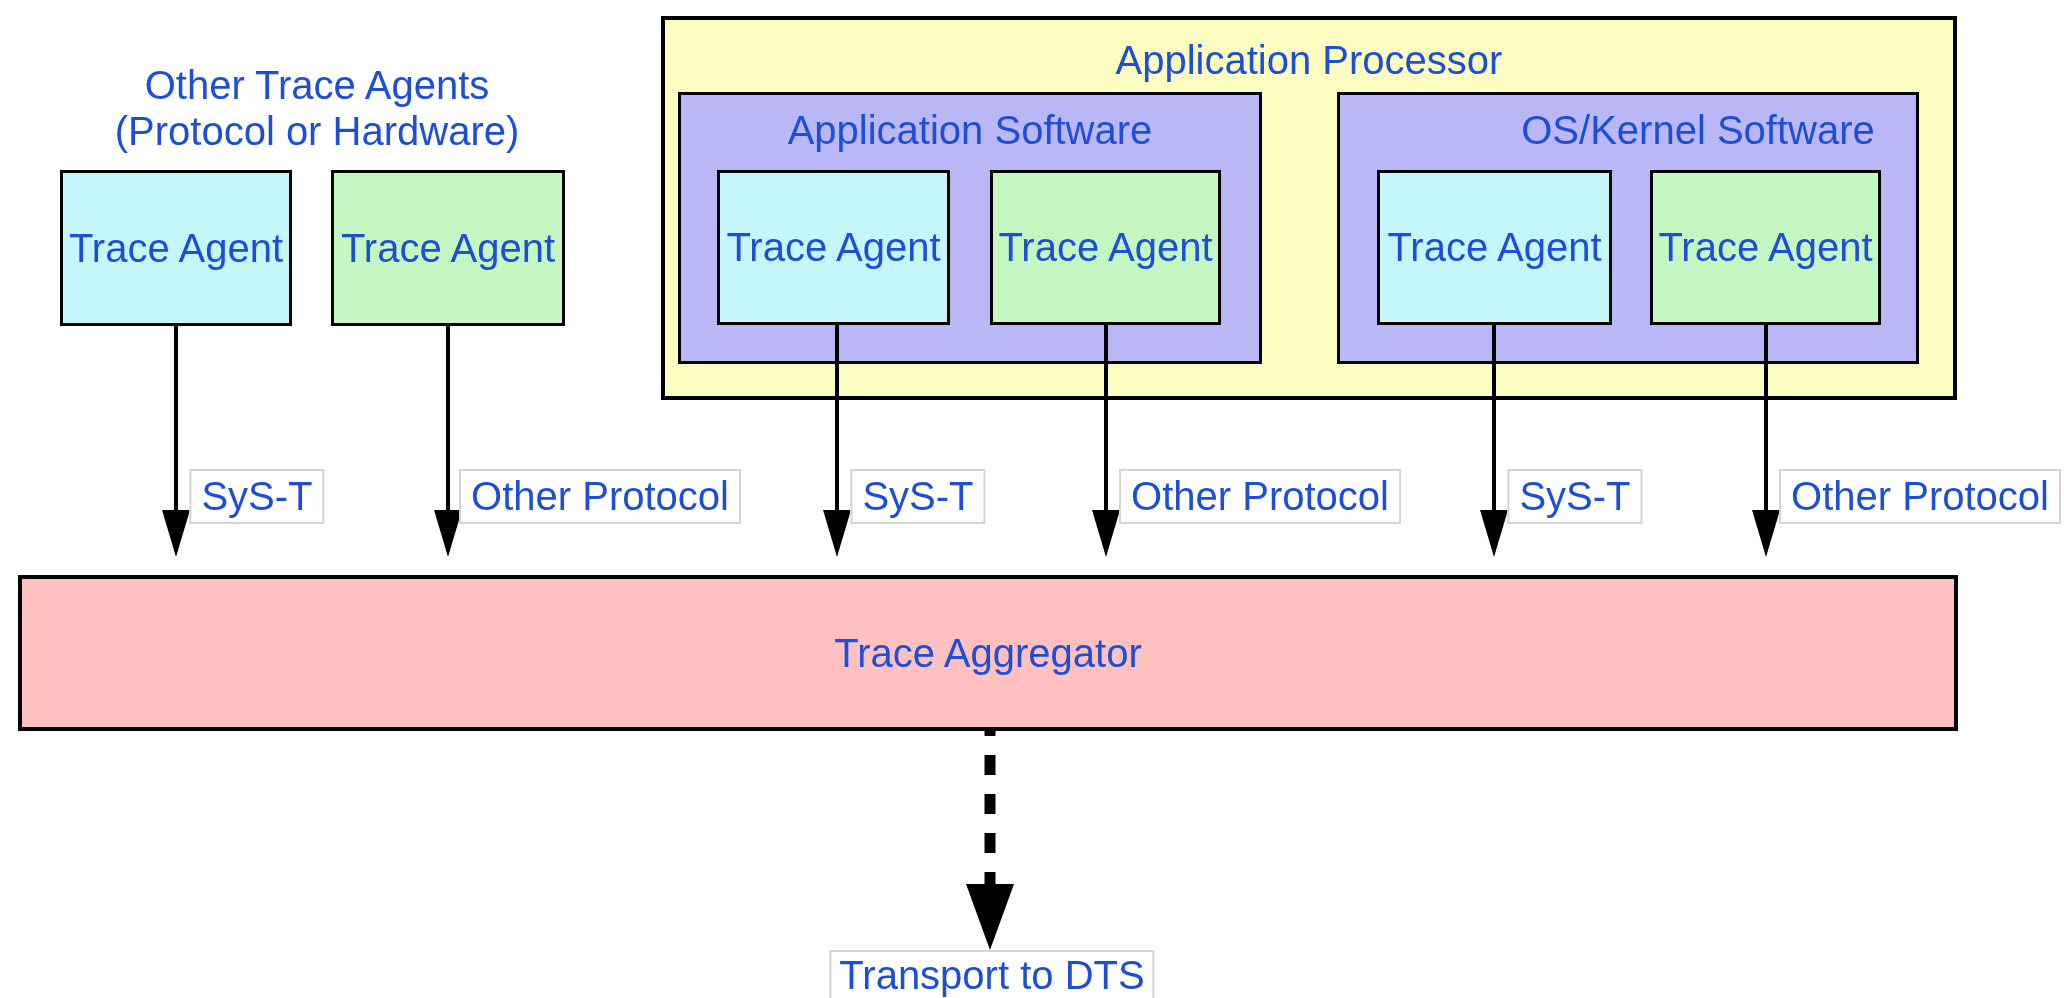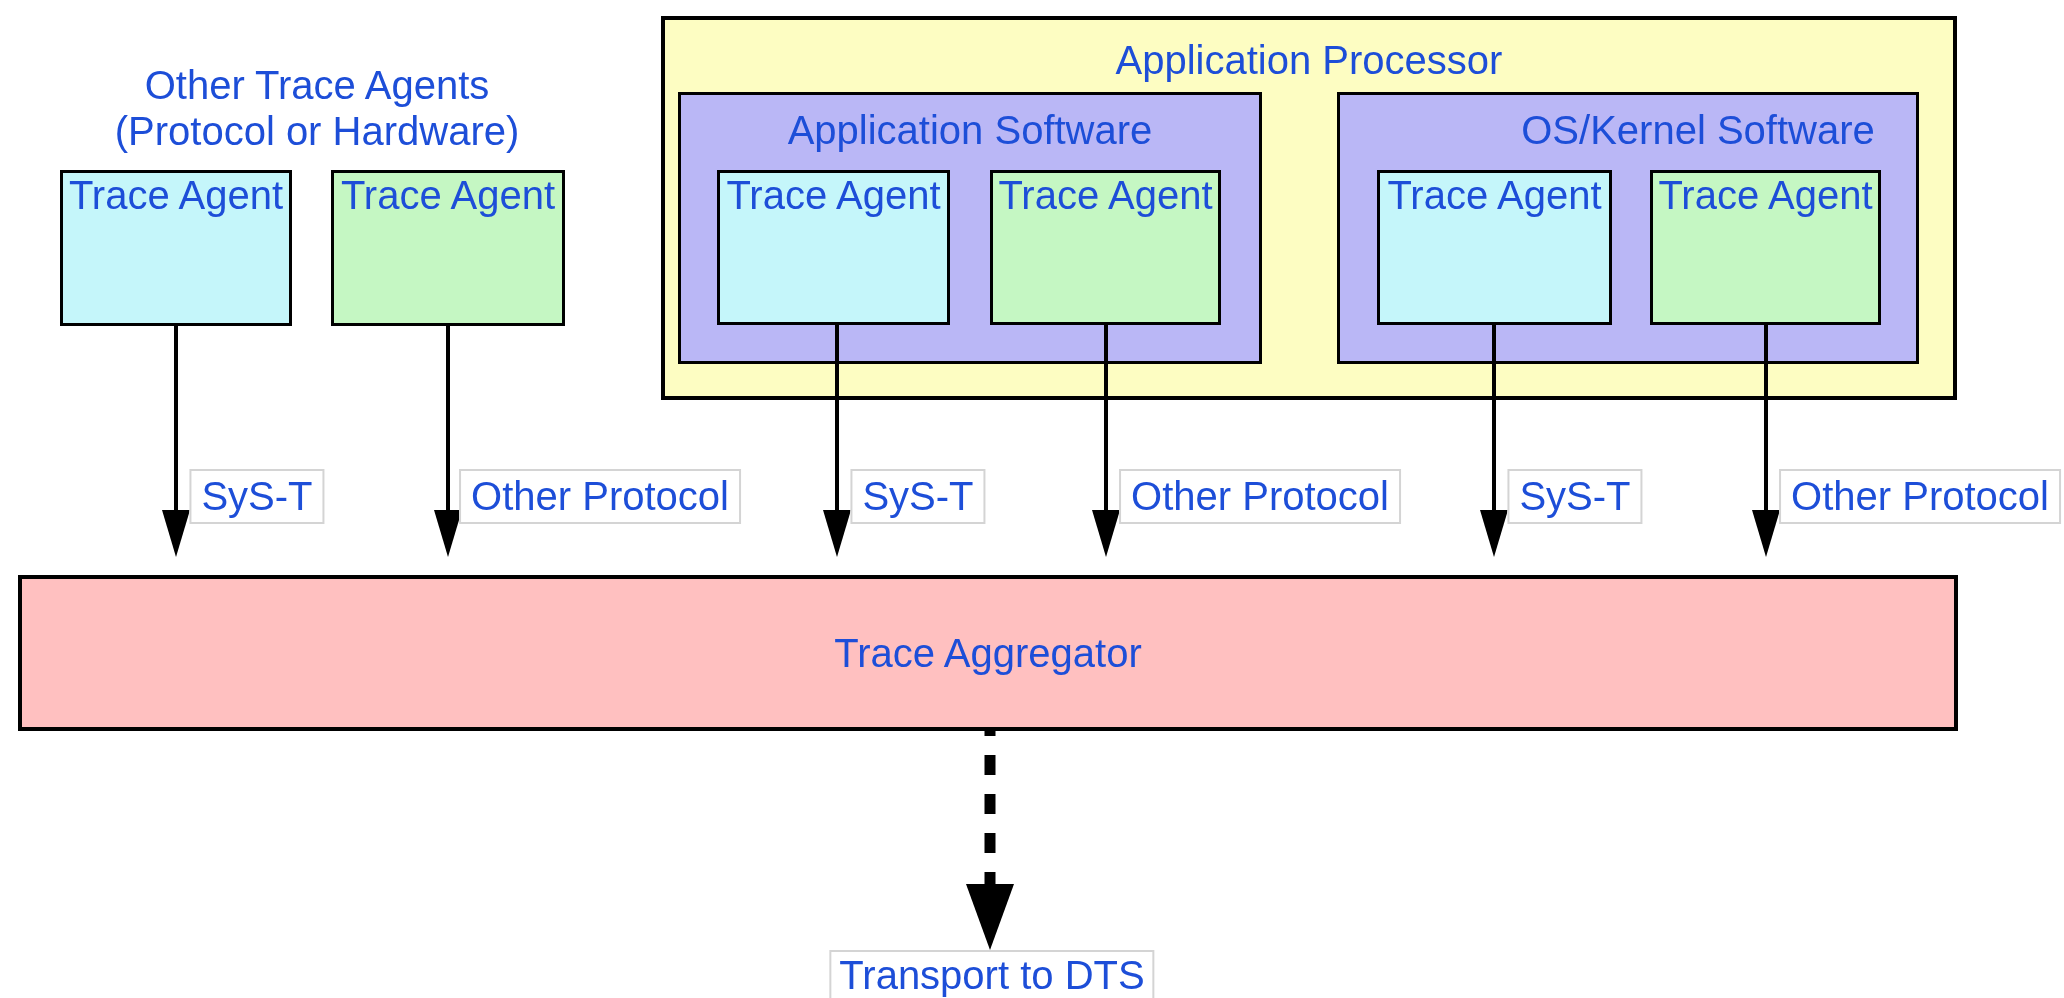--- a/index.html
+++ b/index.html
@@ -12,21 +12,21 @@
     color: #1d4ed8;
     overflow: hidden;
   }
   .box {
     position: absolute;
     border: 3px solid #000000;
     box-sizing: border-box;
   }
   .agent {
     display: flex;
-    align-items: flex-start;
+    align-items: center;
     justify-content: center;
     font-size: 40px;
     white-space: nowrap;
   }
   .agent-syst  { background: #c5f6fa; }
   .agent-other { background: #c5f7c3; }
   .proc {
     background: #fdfdc2;
     border-width: 4px;
   }

